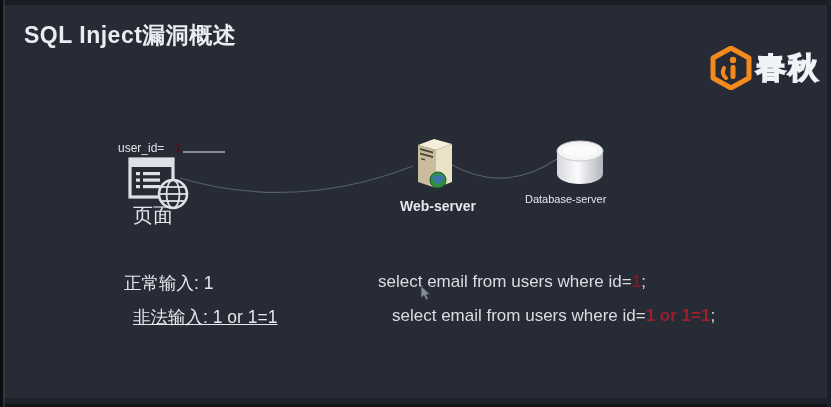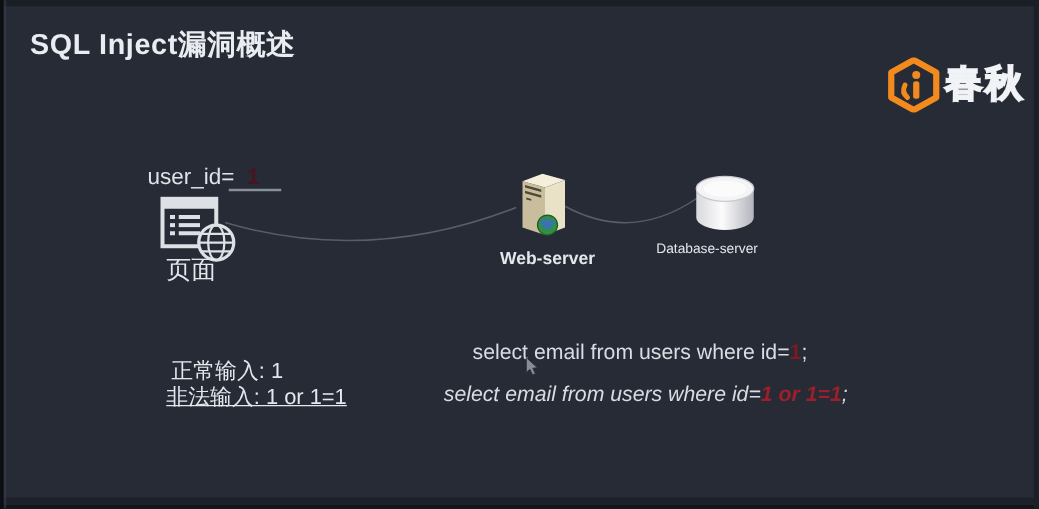--- a/index.html
+++ b/index.html
@@ -22,21 +22,21 @@
   }
 
   .logo{position:absolute;left:710px;top:4px;display:flex;align-items:center;margin-top:42px;}
   .logo-text{
     font-size:30px;font-weight:bold;letter-spacing:2px;line-height:40px;
     color:rgba(240,243,246,.96);
     -webkit-text-stroke:1.5px #eef1f4;
     paint-order:stroke fill;
   }
 
-  .uid{position:absolute;left:118px;top:131px;font-size:18px;color:#dfe3e8;}
+  .uid{position:absolute;left:118px;top:141px;font-size:12px;color:#dfe3e8;}
   .uid .uid-val{color:#4a131d;font-weight:bold;padding-left:10px;}
   .uid-underline{position:absolute;left:183px;top:151px;width:42px;height:2px;background:#888e97;}
 
   .node-label{position:absolute;color:#e4e7ec;font-size:20px;}
   .lbl-page{left:133px;top:202px;}
   .lbl-web{left:400px;top:198px;font-size:14px;font-weight:bold;}
   .lbl-db{left:525px;top:193px;font-size:11px;}
 
   .icon-abs{position:absolute;}
 
@@ -118,25 +118,25 @@
       <stop offset="0.45" stop-color="#fbfbfc"></stop>
       <stop offset="1" stop-color="#b3b5bc"></stop>
     </linearGradient>
   </defs>
   <path d="M4,13 v23 a23,10 0 0 0 46,0 v-23 z" fill="url(#dbg)"></path>
   <ellipse cx="27" cy="13" rx="23" ry="10" fill="#f4f4f6" stroke="#c9cacf" stroke-width="1"></ellipse>
   <ellipse cx="27" cy="13" rx="17" ry="6.5" fill="#ffffff" opacity="0.65"></ellipse>
 </svg>
 <div class="node-label lbl-db">Database-server</div>
 
-<div class="row-label" style="left:137px;top:271px;margin-top:13px;">正常输入: 1</div>
+<div class="row-label" style="left:124px;top:271px;">正常输入: 1</div>
 <div class="sql" style="left:378px;top:272px;">
   <span>select email from users where id=</span><span class="inj1">1</span><span class="sfx">;</span>
 </div>
 
 <div class="row-label" style="left:133px;top:305px;text-decoration:underline;">非法输入: 1 or 1=1</div>
-<div class="sql" style="left:355px;top:306px;font-style:italic;">
+<div class="sql" style="left:392px;top:306px;">
   <span>select email from users where id=</span><span class="inj2">1 or 1=1</span><span class="sfx">;</span>
 </div>
 
 <svg class="icon-abs" style="left:420px;top:286px;" width="14" height="16" viewBox="0 0 14 16">
   <polygon points="1,0 1,12 4,9.5 6,14 8.3,13 6.3,8.6 10,8.2" fill="#8d939c" stroke="#2e333c" stroke-width="0.8" opacity="0.95"></polygon>
 </svg>
 
 </body></html>

